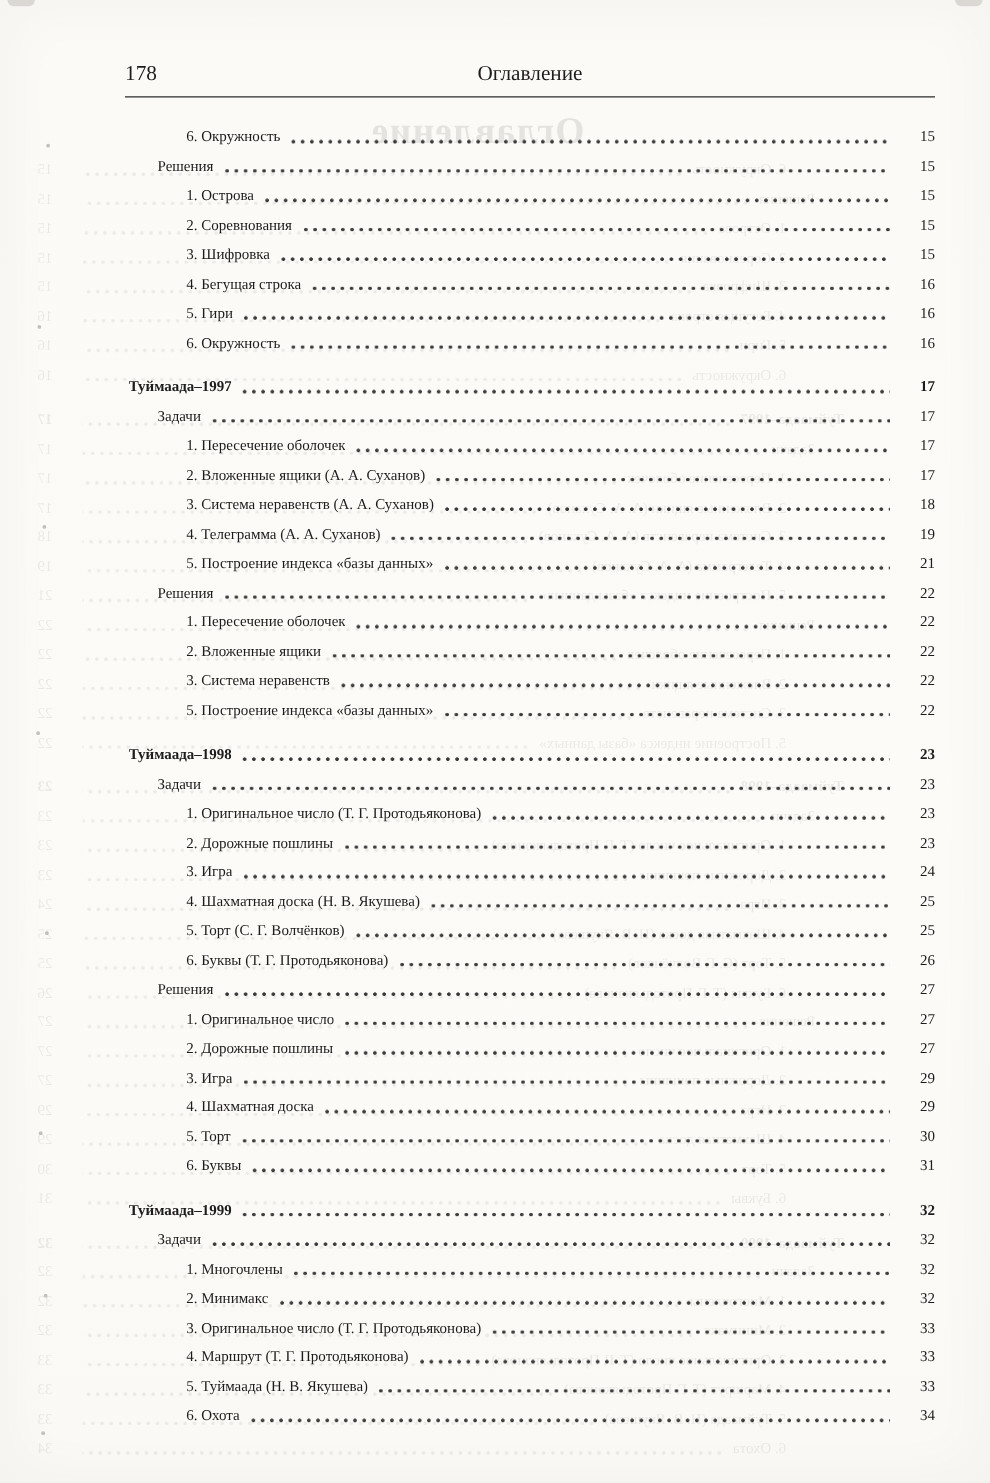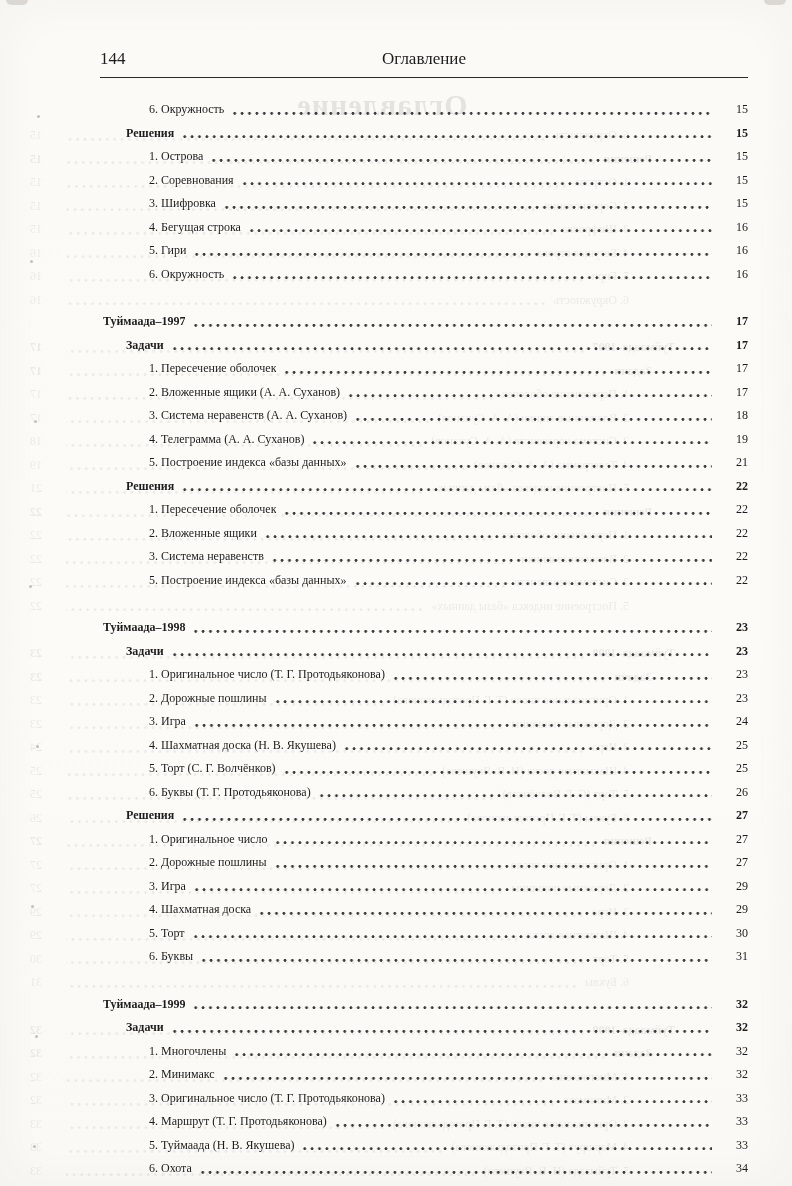--- a/index.html
+++ b/index.html
@@ -32,27 +32,27 @@
     text-align:center; font-size:17px;
     border-bottom:1.5px solid #2b2b2b;
     padding-bottom:8px;
   }
   .folio { position:absolute; left:0; top:0; }
   
   .toc {
     position:absolute; top:98px; left:103px; width:645px;
     font-size:12px;
   }
-  .toc-section + .toc-section { margin-top:24px; }
+  .toc-section + .toc-section { margin-top:12px; }
   .toc-row {
     display:flex; align-items:baseline;
     height:23.5px; line-height:23.5px;
     white-space:nowrap;
   }
-  .toc-row.lvl1 { padding-left:23px;font-weight:bold; }
+  .toc-row.lvl1 { padding-left:23px; }
   .toc-row.lvl2 { padding-left:46px; }
   .toc-row.bold { font-weight:bold; }
   .lab { flex:0 1 auto; overflow:hidden; }
   .leader {
     flex:1 1 12px; align-self:stretch;
     margin:0 6px 0 7px;
     background-image:radial-gradient(circle at 3.7px 15px,#3a3a3a 1.15px,rgba(58,58,58,0) 1.7px);
     background-size:7.4px 23.5px;
     background-repeat:repeat-x;
   }
@@ -312,21 +312,21 @@
   <div class="speck" style="left:37px; top:115px;"></div>
   <div class="speck" style="left:30px; top:260px;"></div>
   <div class="speck" style="left:34px; top:420px;"></div>
   <div class="speck" style="left:29px; top:585px;"></div>
   <div class="speck" style="left:36px; top:745px;"></div>
   <div class="speck" style="left:31px; top:905px;"></div>
   <div class="speck" style="left:35px; top:1035px;"></div>
   <div class="speck" style="left:33px; top:1145px;"></div>
 
   <div class="running-head">
-    <span class="folio">144</span>
+    <span class="folio">178</span>
     <span class="rh-title">Оглавление</span>
   </div>
 
   <div class="toc" id="toc-content">
       <div class="toc-section">
         <div class="toc-row lvl2">
           <span class="lab">6. Окружность</span>
           <span class="leader"></span>
           <span class="pg">15</span>
         </div>

